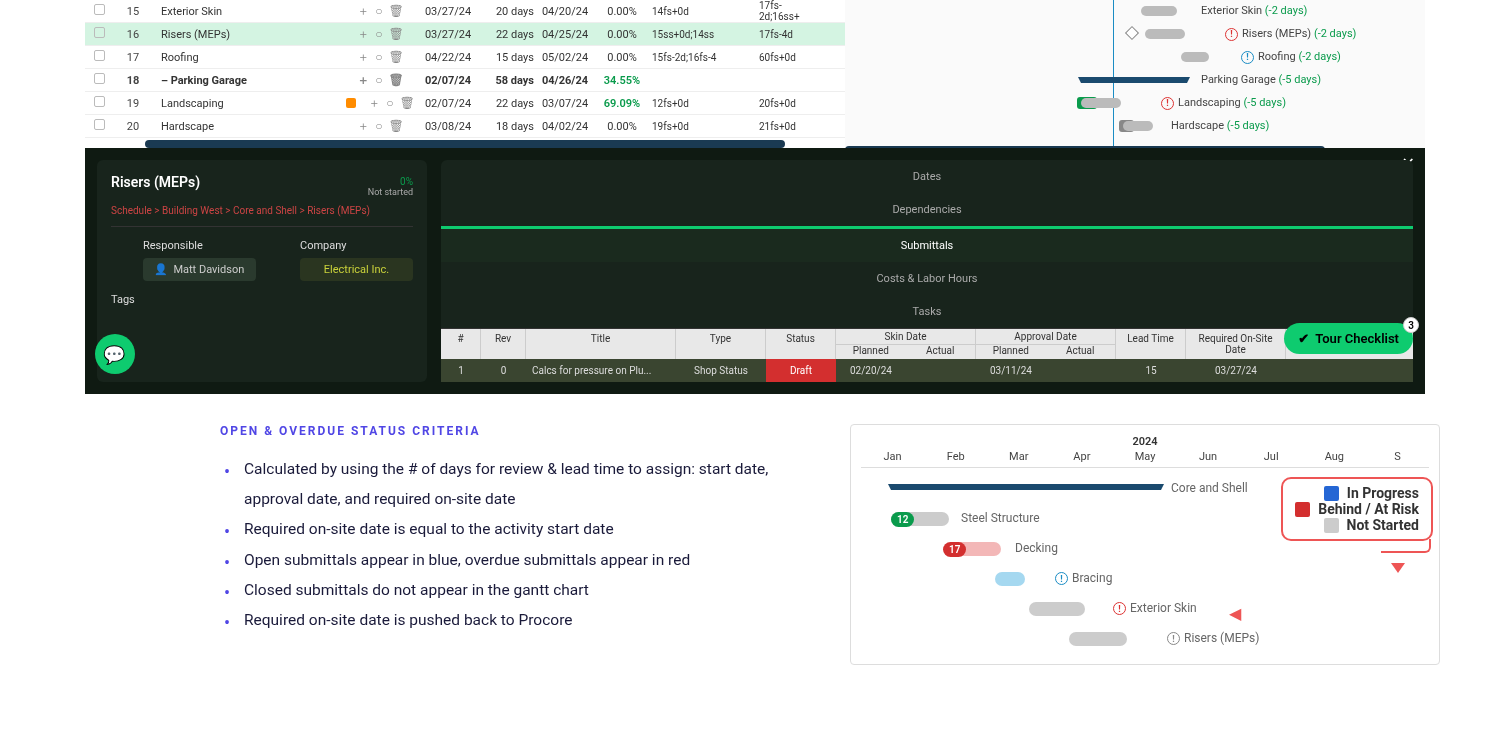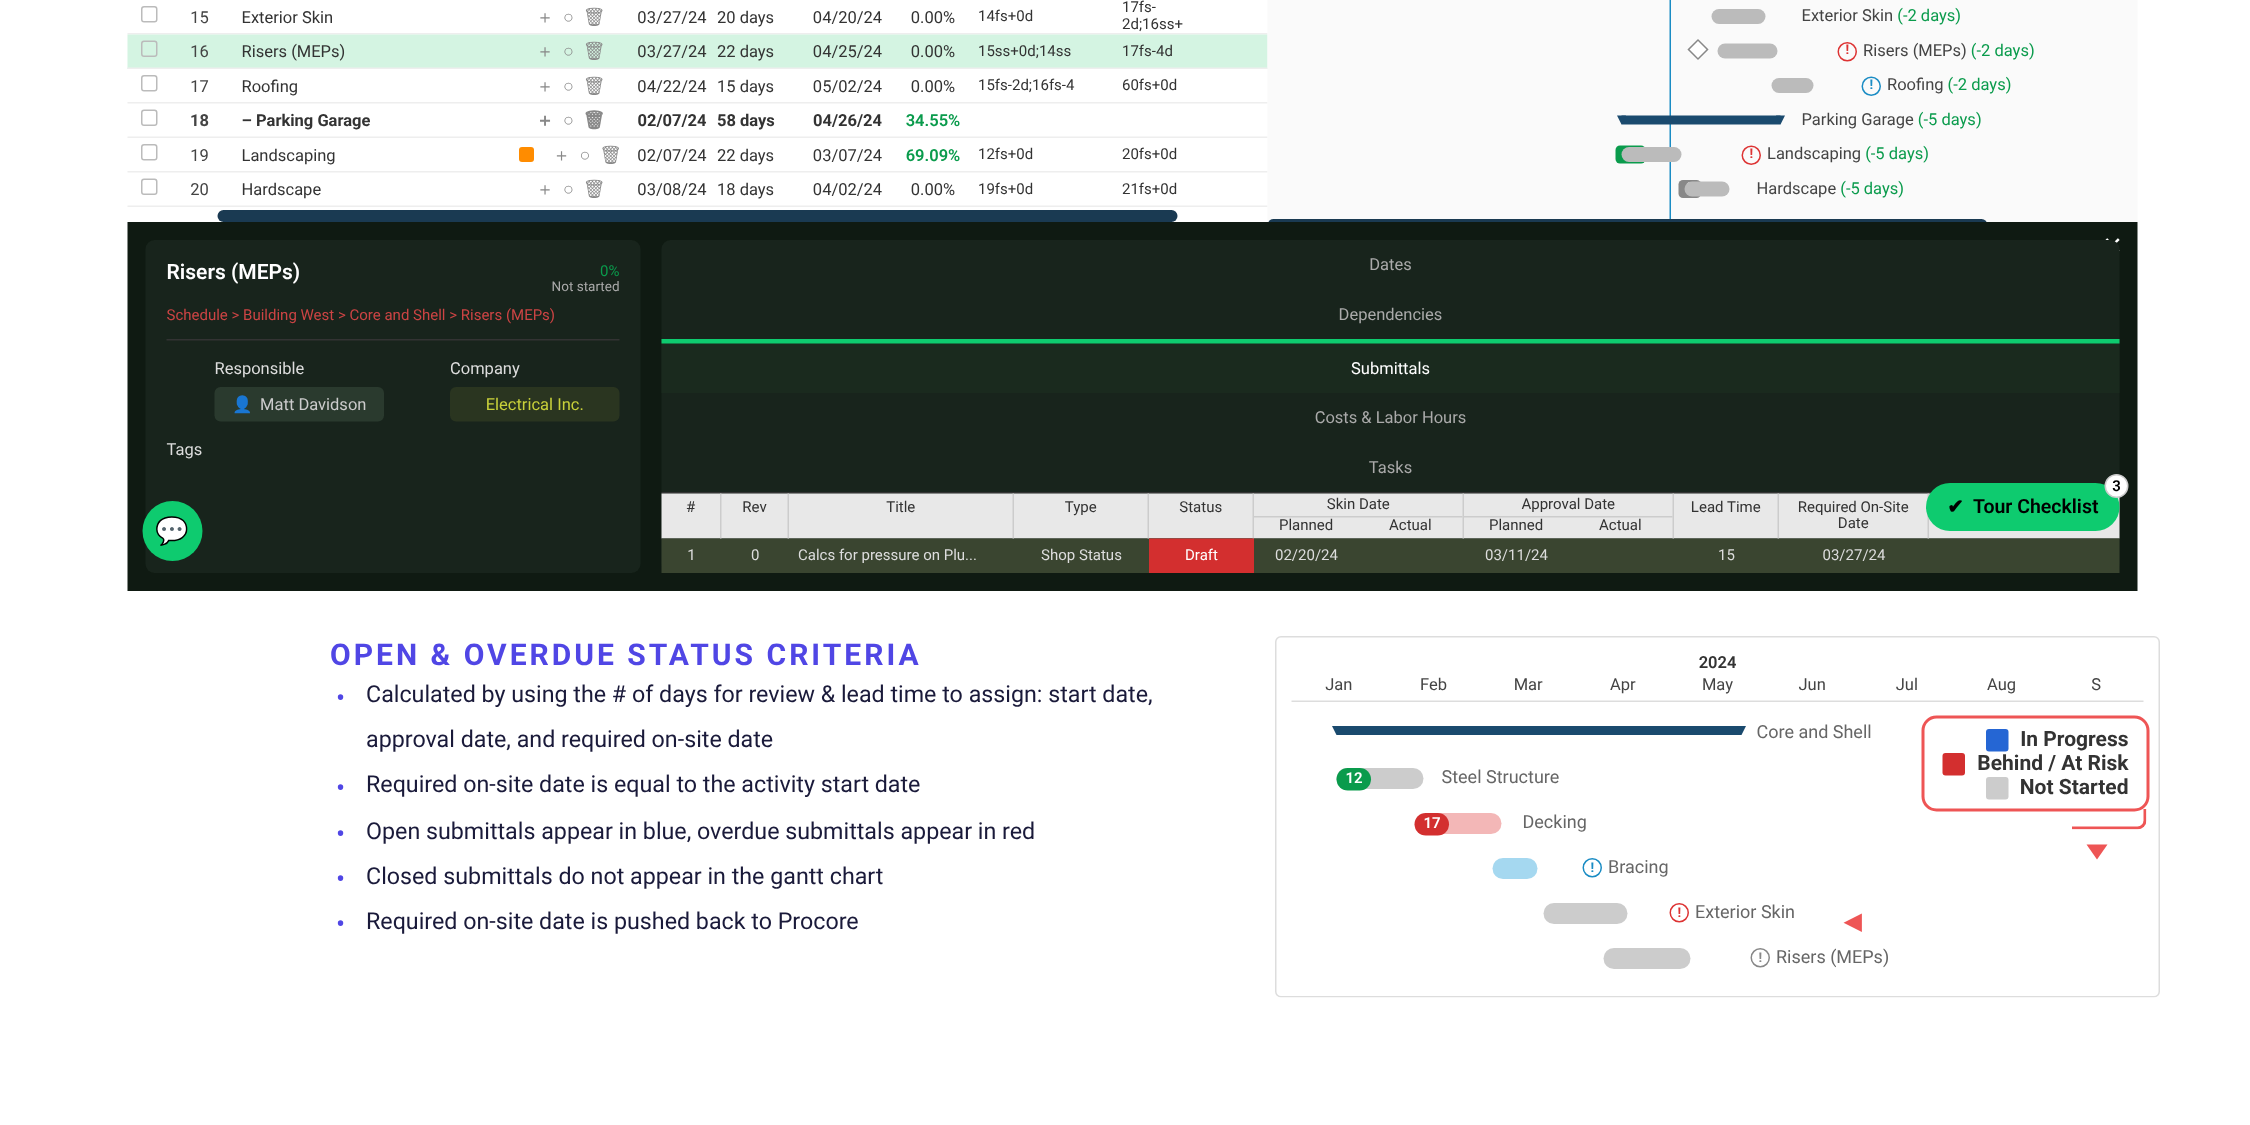--- a/index.html
+++ b/index.html
@@ -9,25 +9,25 @@
 .grid-left { width: 760px; }
 .grid-right { flex: 1; position: relative; background: #fafafa; }
 .grid-row { display: flex; align-items: center; height: 23px; border-bottom: 1px solid #eee; font-size: 11px; }
 .grid-row.selected { background: #d4f4e2; }
 .grid-row.bold { font-weight: 700; }
 .cell-check { width: 28px; text-align: center; }
 .cell-id { width: 40px; text-align: center; color: #444; }
 .cell-name { width: 190px; padding-left: 8px; }
 .cell-act { width: 75px; display: flex; gap: 6px; align-items: center; justify-content: center; color: #666; }
 .cell-date { width: 60px; text-align: center; }
-.cell-dur { width: 56px; text-align: left; }
+.cell-dur { width: 56px; text-align: right; }
 .cell-finish { width: 62px; text-align: center; }
 .cell-pct { width: 52px; text-align: center; }
 .cell-pred { width: 100px; text-align: left; padding-left:4px; font-size:10px; }
-.cell-succ { width: 60px; font-size: 10px; }
+.cell-succ { width: 60px; font-size: 10px; margin-left: 11px; }
 .cell-pct.green { color: #0a9b4c; font-weight: 600; }
 .indicator-orange { width: 10px; height: 10px; background: #ff8c00; display: inline-block; border-radius: 2px; margin-right: 6px; }
 .grid-scroll-bottom { height: 8px; background: #1a3a52; margin: 2px 60px 0 60px; border-radius: 4px; }
 .grid-right-scroll { position: absolute; bottom: -6px; left: 0; right: 100px; height: 8px; background: #1a3a52; border-radius: 4px; }
 .gantt-row { position: relative; height: 23px; }
 .gantt-bar { position: absolute; height: 10px; top: 6px; border-radius: 5px; background: #bbb; }
 .gantt-label { position: absolute; font-size: 11px; color: #444; top: 4px; }
 .gantt-delta { color: #0a9b4c; font-size: 11px; }
 .gantt-alert { width: 13px; height: 13px; border-radius: 50%; border: 1.5px solid #d33; color: #d33; display: inline-flex; align-items: center; justify-content: center; font-size: 9px; font-weight: bold; margin-right: 4px; vertical-align: middle; }
 .gantt-alert.blue { border-color: #1a8cc4; color: #1a8cc4; }
@@ -62,21 +62,21 @@
 .col-num { width: 40px; } .col-rev { width: 45px; } .col-title { width: 150px; } .col-type { width: 90px; }
 .col-status { width: 70px; } .col-sd1 { width: 70px; } .col-sd2 { width: 70px; } .col-ad1 { width: 70px; } .col-ad2 { width: 70px; } .col-lead { width: 70px; } .col-req { width: 100px; }
 .status-draft { background: #d32f2f; color: #fff; }
 .close-x { position: absolute; top: 6px; right: 10px; color: #fff; font-size: 16px; cursor: pointer; }
 .tour-btn { position: absolute; bottom: 40px; right: 12px; background: #0ecb6f; color: #000; font-weight: 600; padding: 8px 14px; border-radius: 18px; font-size: 13px; display: flex; align-items: center; gap: 6px; }
 .tour-badge { position: absolute; top: -6px; right: -6px; background: #fff; color: #000; border-radius: 50%; width: 16px; height: 16px; font-size: 10px; display: flex; align-items: center; justify-content: center; border:1px solid #ccc; }
 .chat-bubble { position: absolute; bottom: 20px; left: 10px; width: 40px; height: 40px; background: #0ecb6f; border-radius: 50%; display: flex; align-items: center; justify-content: center; color: #000; font-size: 18px; }
 
 .doc-section { display: flex; gap: 30px; margin-left: 220px; margin-right: 60px; }
 .doc-text { flex: 1; max-width: 610px; }
-.doc-title { color: #5046e5; font-weight: 700; letter-spacing: 2px; font-size: 20px; }
+.doc-title { color: #5046e5; font-weight: 700; letter-spacing: 2px; font-size: 12px; margin-bottom: 16px; }
 .doc-text ul { list-style: none; }
 .doc-text li { position: relative; padding-left: 24px; color: #1a1a3a; font-size: 15.5px; line-height: 1.95; }
 .doc-text li::before { content: '•'; position: absolute; left: 4px; color: #5046e5; font-size: 18px; }
 .doc-gantt { width: 590px; border: 1px solid #ddd; border-radius: 4px; padding: 10px; position: relative; background:#fff; }
 .doc-gantt-header { display: flex; font-size: 11px; color: #444; border-bottom: 1px solid #ddd; padding-bottom: 4px; margin-bottom: 6px; }
 .doc-gantt-header span { flex: 1; text-align: center; }
 .doc-gantt-year { text-align: center; font-size: 11px; font-weight: 600; margin-bottom: 2px; }
 .dg-row { position: relative; height: 30px; }
 .dg-bar { position: absolute; height: 14px; top: 8px; border-radius: 7px; background: #bbb; }
 .dg-label { position: absolute; font-size: 12px; color: #666; top: 7px; }

